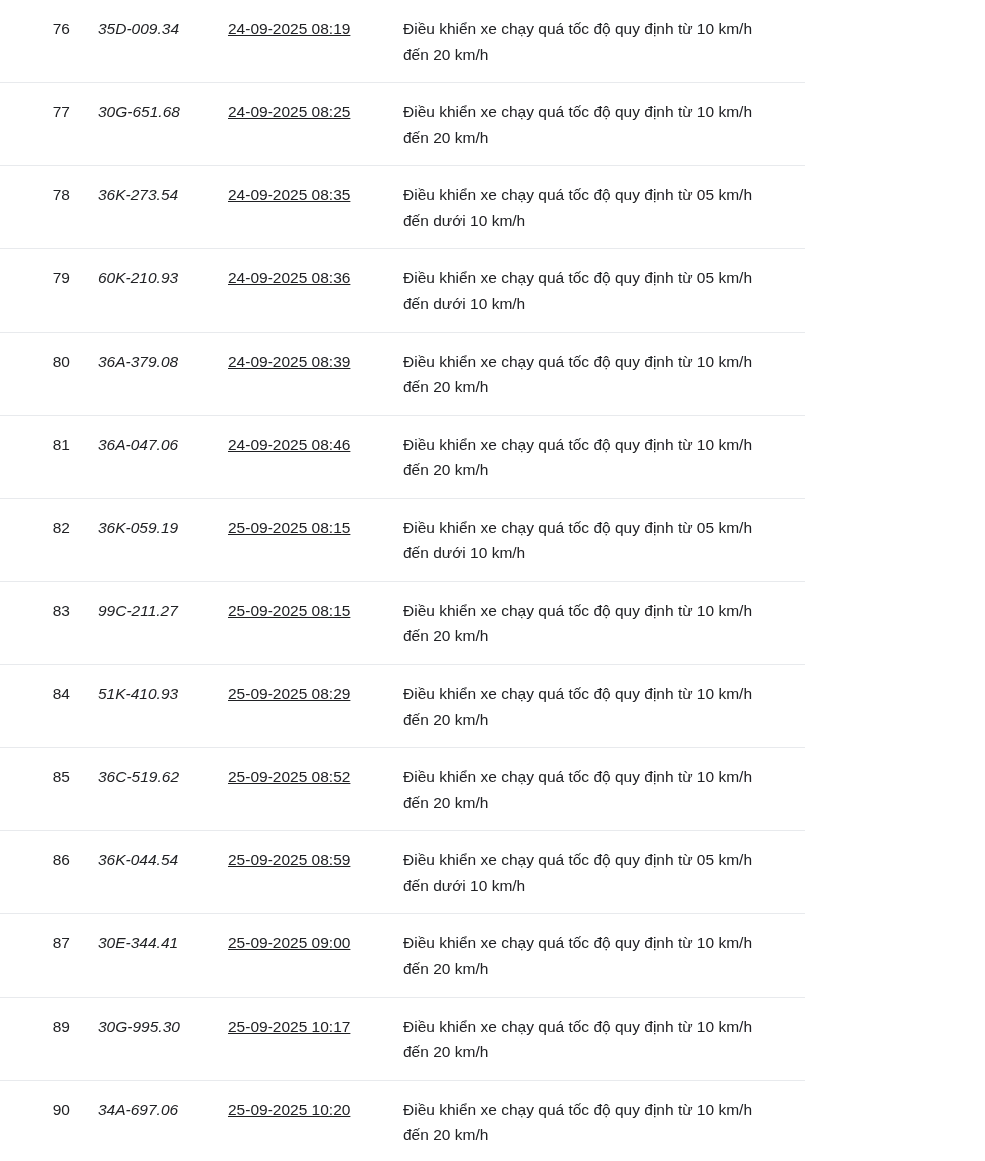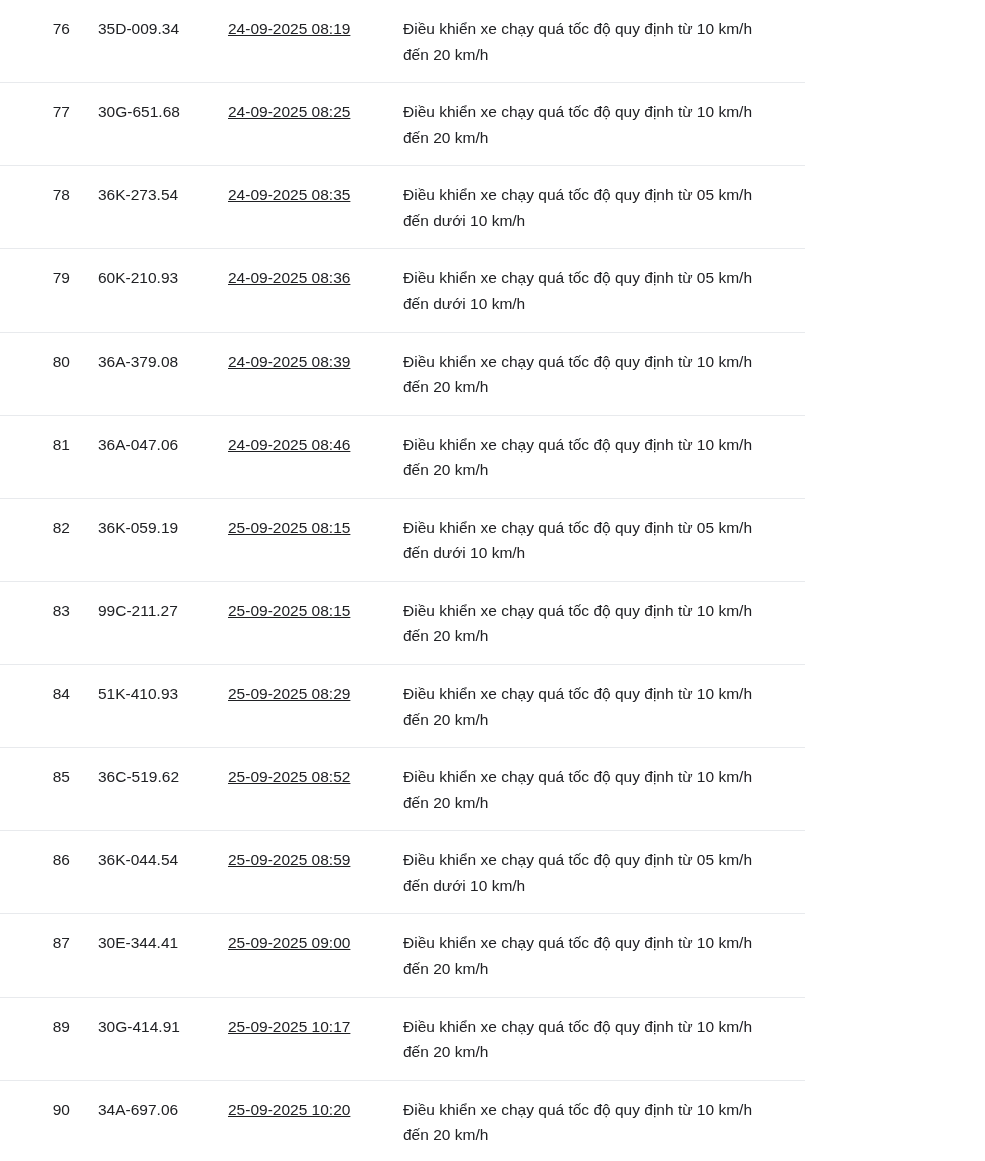--- a/index.html
+++ b/index.html
@@ -29,20 +29,21 @@
     font-weight: 400;
   }
   td.col-index {
     width: 70px;
     text-align: right;
     padding-right: 0;
   }
   td.col-plate {
     width: 130px;
     padding-left: 28px;
+    font-style: italic;
   }
   td.col-time {
     width: 175px;
     padding-left: 0;
     text-decoration: underline;
   }
   td.col-desc {
     padding-left: 0;
     padding-right: 36px;
   }
@@ -119,21 +120,21 @@
         <td class="col-desc">Điều khiển xe chạy quá tốc độ quy định từ 05 km/h đến dưới 10 km/h</td>
       </tr>
       <tr>
         <td class="col-index">87</td>
         <td class="col-plate">30E-344.41</td>
         <td class="col-time">25-09-2025 09:00</td>
         <td class="col-desc">Điều khiển xe chạy quá tốc độ quy định từ 10 km/h đến 20 km/h</td>
       </tr>
       <tr>
         <td class="col-index">89</td>
-        <td class="col-plate">30G-414.91</td>
+        <td class="col-plate">30G-995.30</td>
         <td class="col-time">25-09-2025 10:17</td>
         <td class="col-desc">Điều khiển xe chạy quá tốc độ quy định từ 10 km/h đến 20 km/h</td>
       </tr>
       <tr>
         <td class="col-index">90</td>
         <td class="col-plate">34A-697.06</td>
         <td class="col-time">25-09-2025 10:20</td>
         <td class="col-desc">Điều khiển xe chạy quá tốc độ quy định từ 10 km/h đến 20 km/h</td>
       </tr>
     </tbody>

